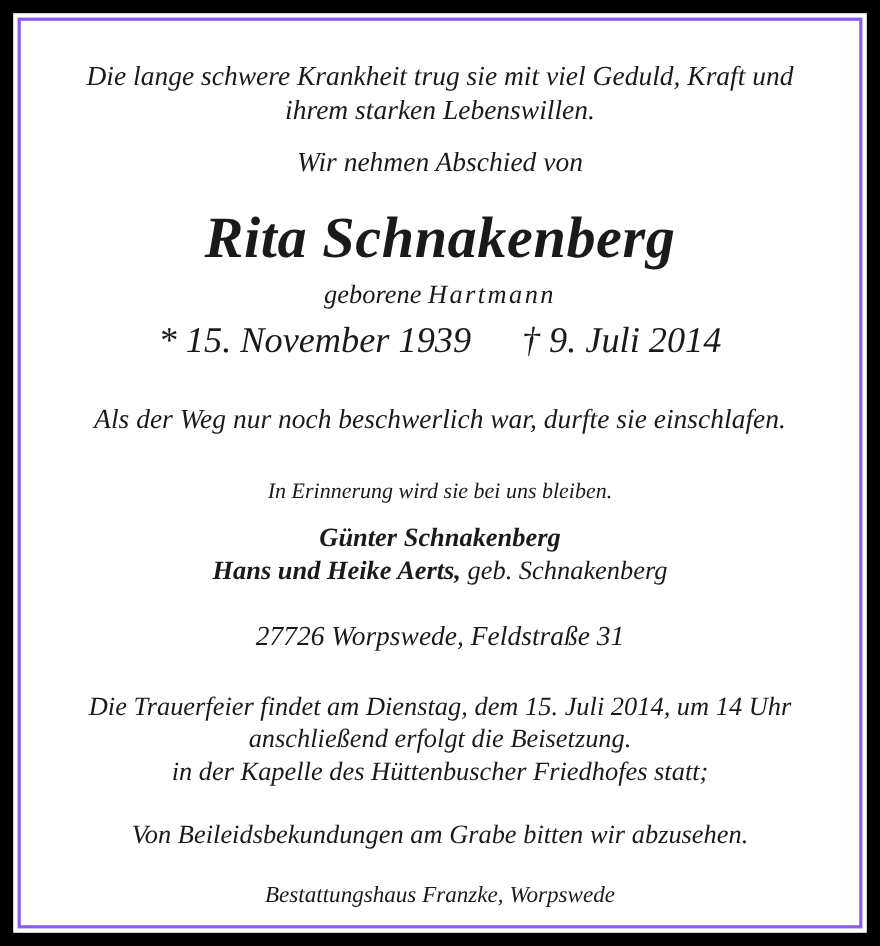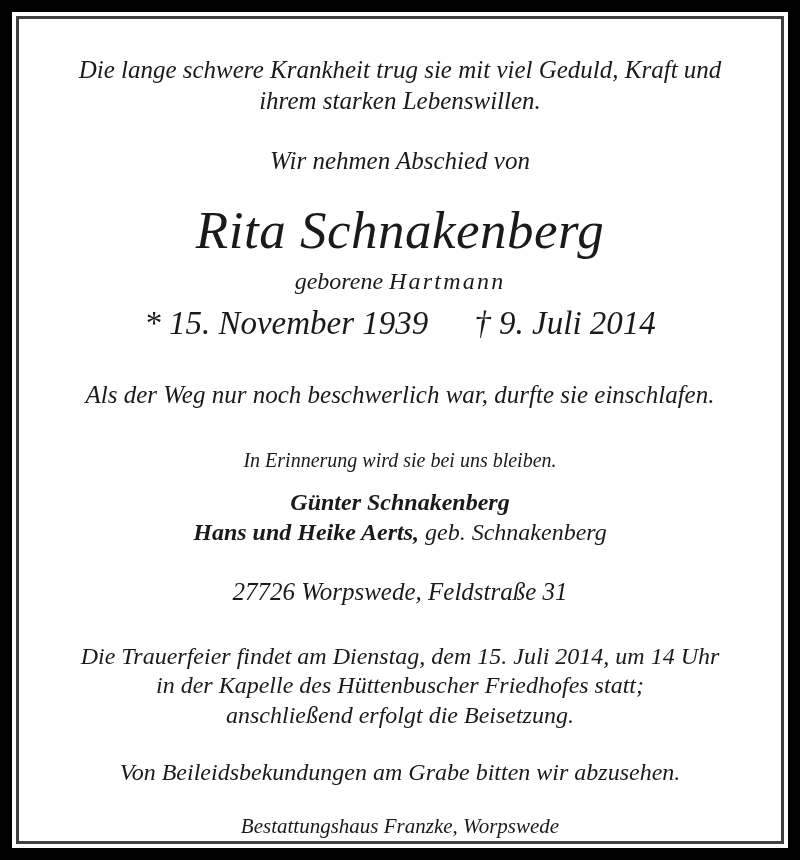--- a/index.html
+++ b/index.html
@@ -29,21 +29,21 @@
     width: 100%;
     height: 100%;
     background: #ffffff;
     padding: 4px;
   }
   
   .notice-rule {
     box-sizing: border-box;
     width: 100%;
     height: 100%;
-    border: 3px solid #404040;
+    border: 3px solid #8b5cf6;
     background: #84cc16;
   }
 
   .notice-body {
     box-sizing: border-box;
     width: 100%;
     height: 100%;
     background: #ffffff;
     padding: 36px 28px 20px 28px;
     text-align: center;
@@ -57,28 +57,28 @@
 
   
   .intro {
     font-size: 25px;
     line-height: 1.26;
     margin: 0 14px;
   }
 
   .farewell {
     font-size: 25px;
-    margin-top: 30px;
+    margin-top: 17px;
     text-align: center;
   }
 
   
   .deceased-name {
     font-size: 53px;
-    font-weight: normal;
+    font-weight: bold;
     font-style: italic;
     letter-spacing: 0.5px;
     margin-top: 26px;
     line-height: 1.05;
     white-space: nowrap;
   }
 
   .maiden-name {
     font-size: 24px;
     margin-top: 9px;
@@ -180,22 +180,22 @@
           </div>
           <div class="survivor">
             <span>Hans und Heike Aerts,</span><span class="regular"> geb. Schnakenberg</span>
           </div>
         </div>
 
         <div class="address line">27726 Worpswede, Feldstraße 31</div>
 
         <div class="service">
           <div class="line">Die Trauerfeier findet am Dienstag, dem 15. Juli 2014, um 14 Uhr</div>
+          <div class="line">anschließend erfolgt die Beisetzung.</div>
           <div class="line">in der Kapelle des Hüttenbuscher Friedhofes statt;</div>
-          <div class="line">anschließend erfolgt die Beisetzung.</div>
         </div>
 
         <div class="request line">Von Beileidsbekundungen am Grabe bitten wir abzusehen.</div>
 
         <div class="funeral-home line">Bestattungshaus Franzke, Worpswede</div>
 
       </div>
     </div>
   </div>
 </div>

